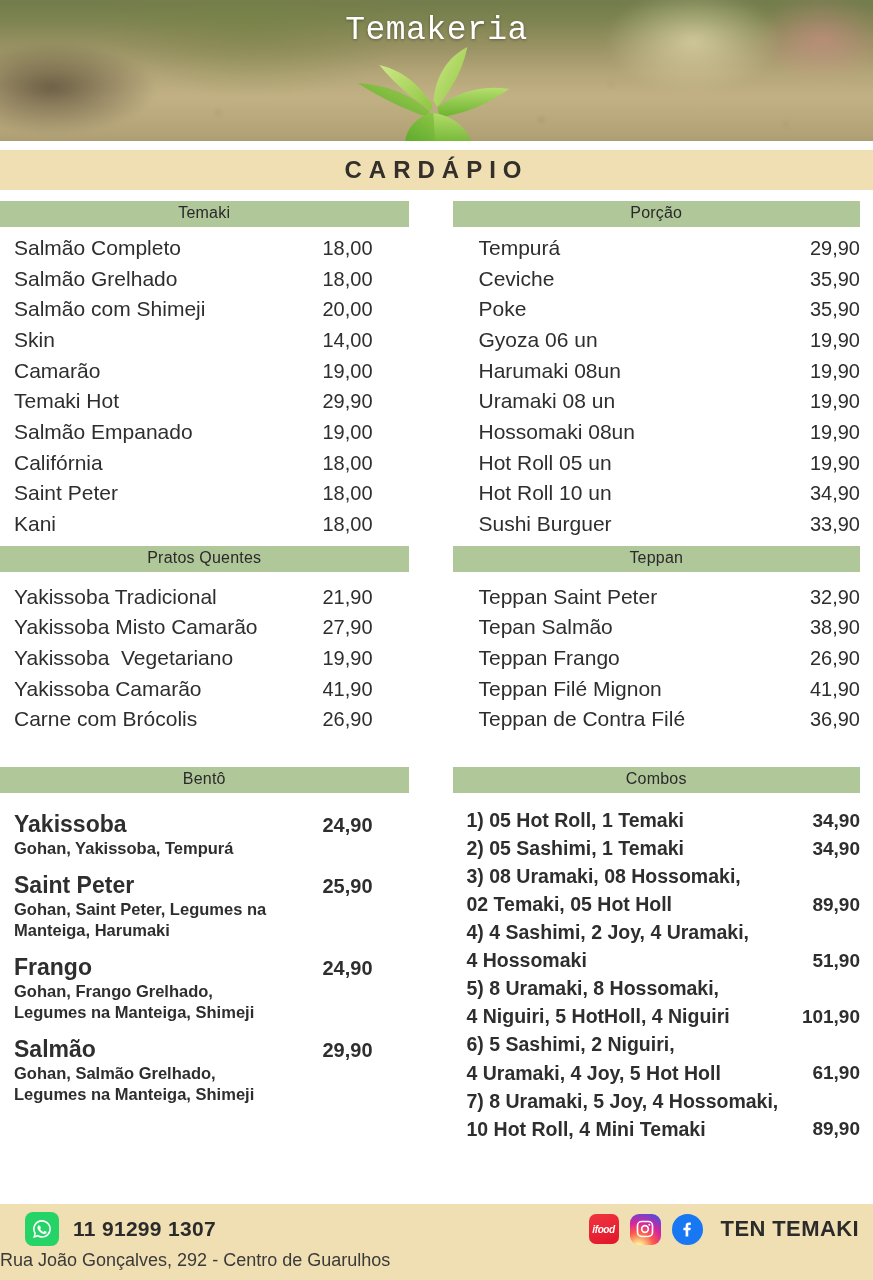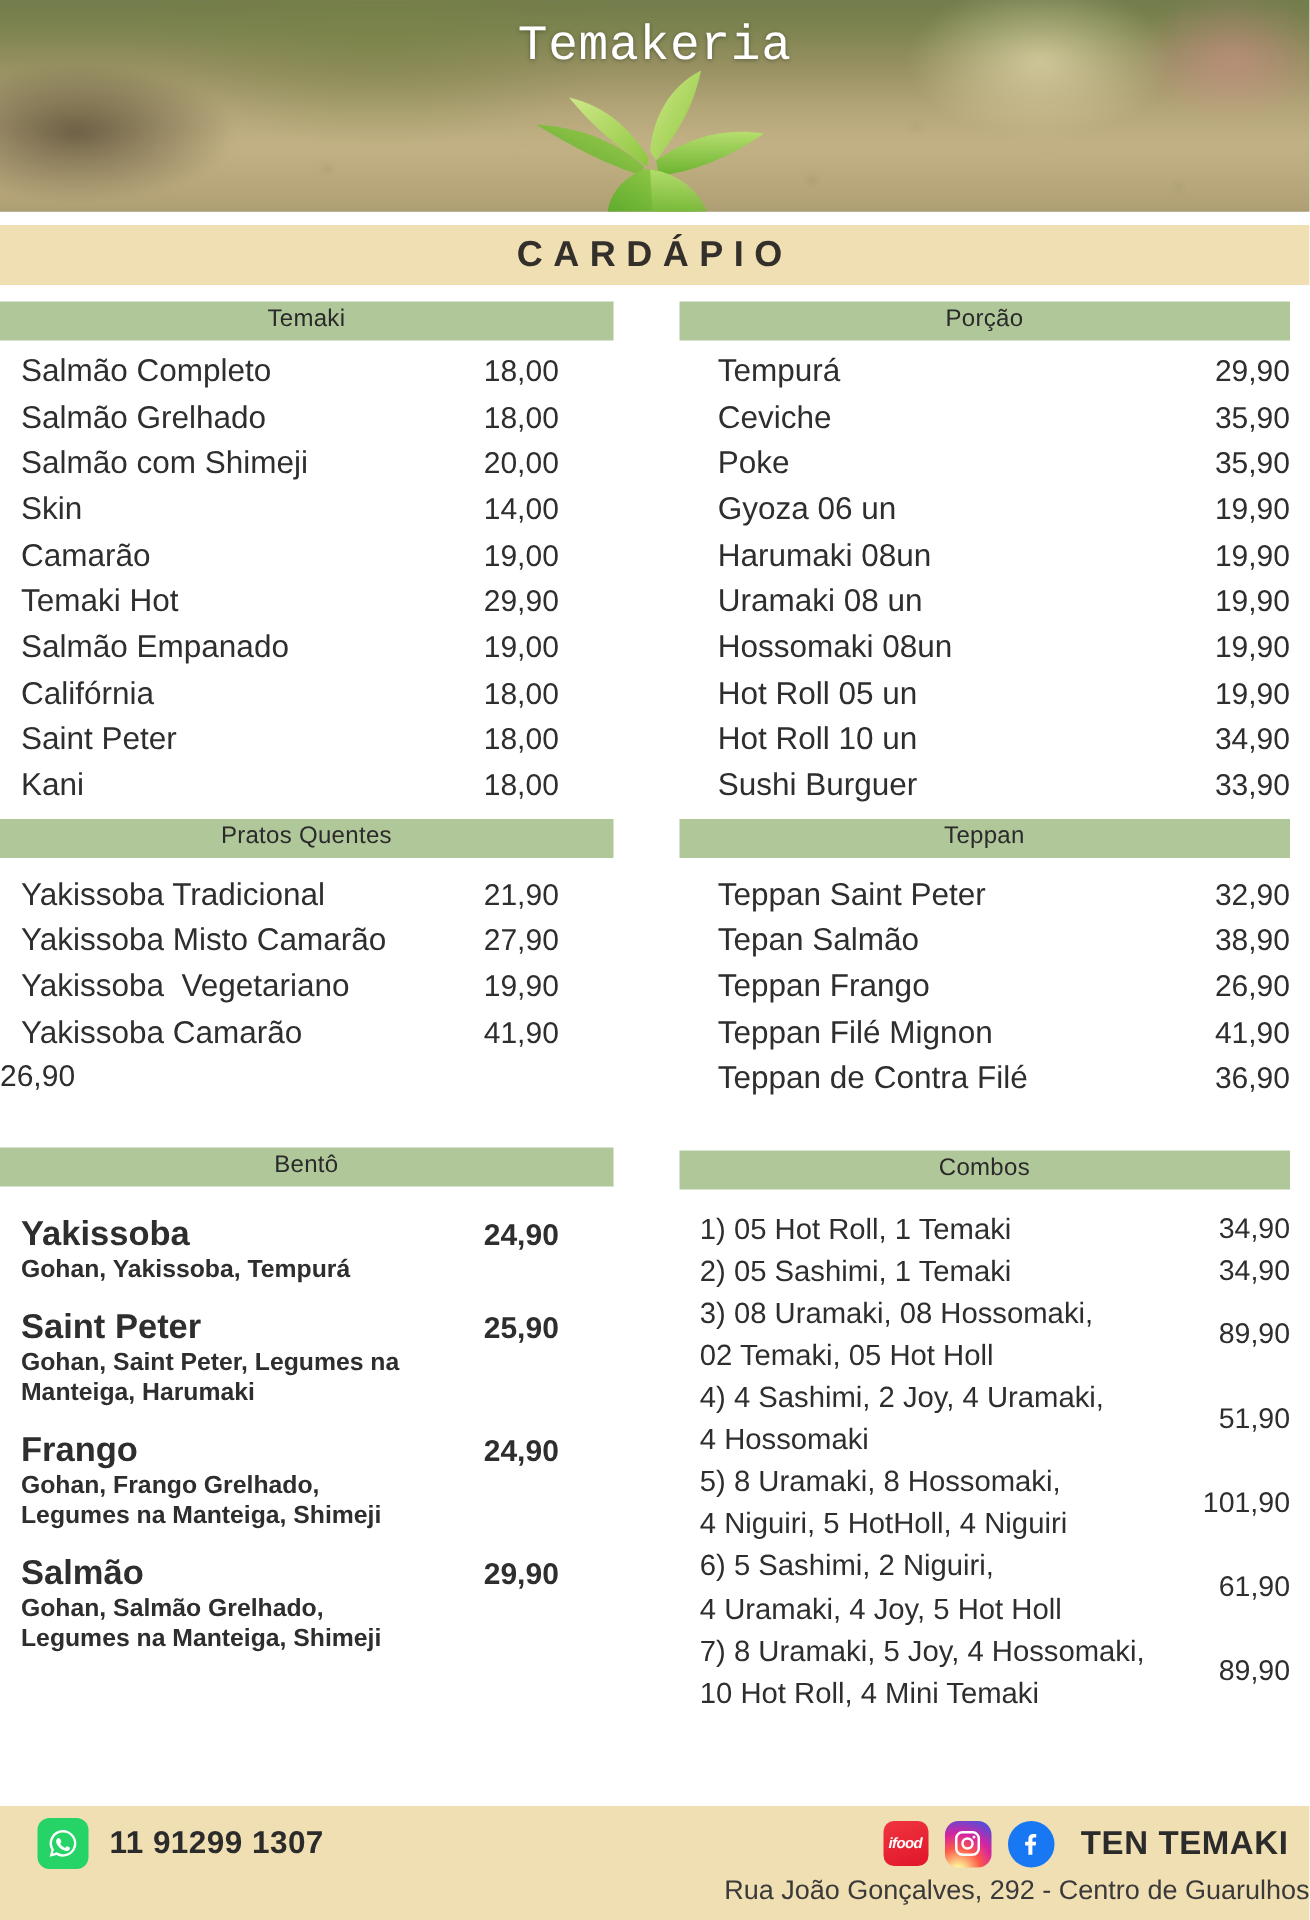--- a/index.html
+++ b/index.html
@@ -149,23 +149,24 @@
     font-size: 16.5px;
     line-height: 1.24;
     color: #2e2e2e;
     max-width: 330px;
     white-space: pre-line;
   }
 
   
   .combo {
     display: flex;
-    align-items: center;
+    align-items: flex-end;
     font-size: 19.5px;
     line-height: 1.44;
+    font-weight: bold;
   }
   .combo .nm { flex: 1 1 auto; padding-left: 14px; white-space: pre-line; }
   .combo .pr { flex: 0 0 auto; width: 74px; text-align: right; font-size: 19px; }
 
   
   .footer {
     position: absolute;
     left: 0;
     bottom: 0;
     width: 873px;
@@ -221,21 +222,21 @@
     display:flex;align-items:center;justify-content:center;
   }
   .brand {
     font-size: 22px;
     font-weight: bold;
     color: #2b2b2b;
     margin-left: 7px;
     letter-spacing: .4px;
   }
   .address {
-    text-align: right;
+    text-align: left;
     font-size: 18px;
     color: #3a3a3a;
     padding-top: 4px;
   }
 </style>
 </head>
 <body>
 
 <div class="hero">
   <div class="hero-photo"></div>
@@ -331,20 +332,21 @@
           </div>
         <div class="row">
             <span class="nm">Yakissoba  Vegetariano</span>
             <span class="pr">19,90</span>
           </div>
         <div class="row">
             <span class="nm">Yakissoba Camarão</span>
             <span class="pr">41,90</span>
           </div>
         <div class="row">
+            <span class="nm">Carne com Brócolis</span>
             <span class="pr">26,90</span>
           </div>
       </div>
     </div>
 
     <div style="margin-top:32px;">
       <div class="sec-head">Bentô</div>
       <div class="sec-body" style="padding-top:4px;font-weight:bold;">
 
         <div class="bento-item">

